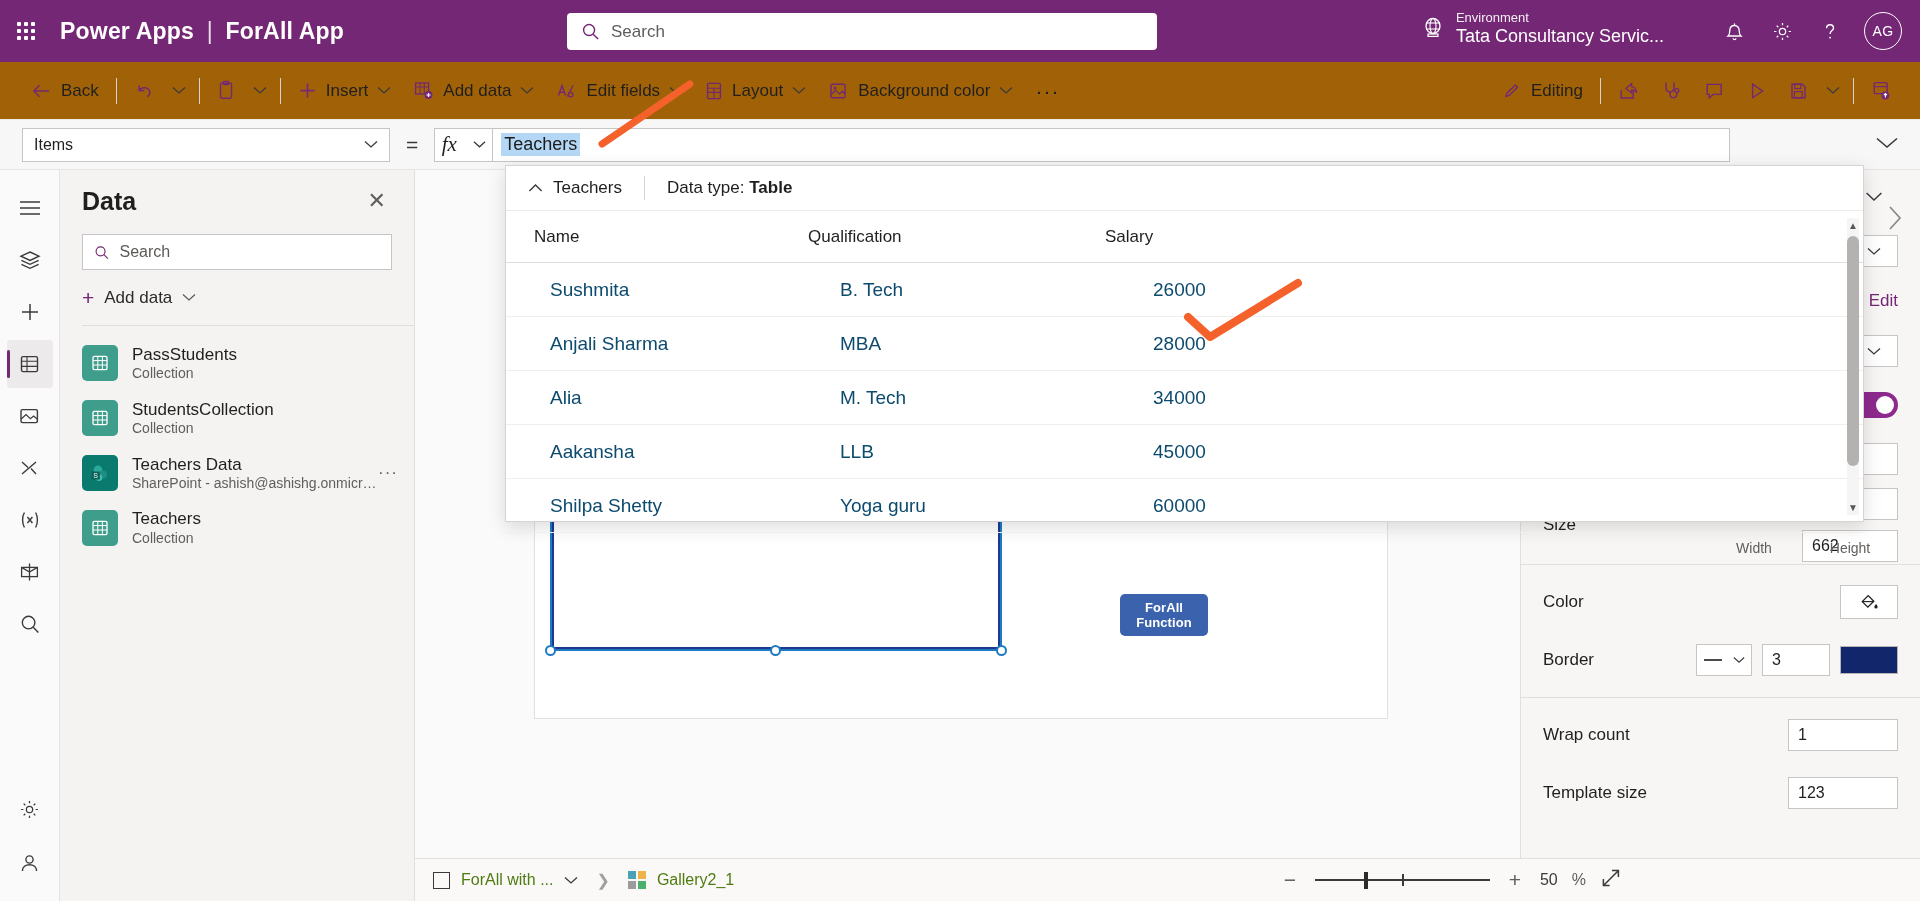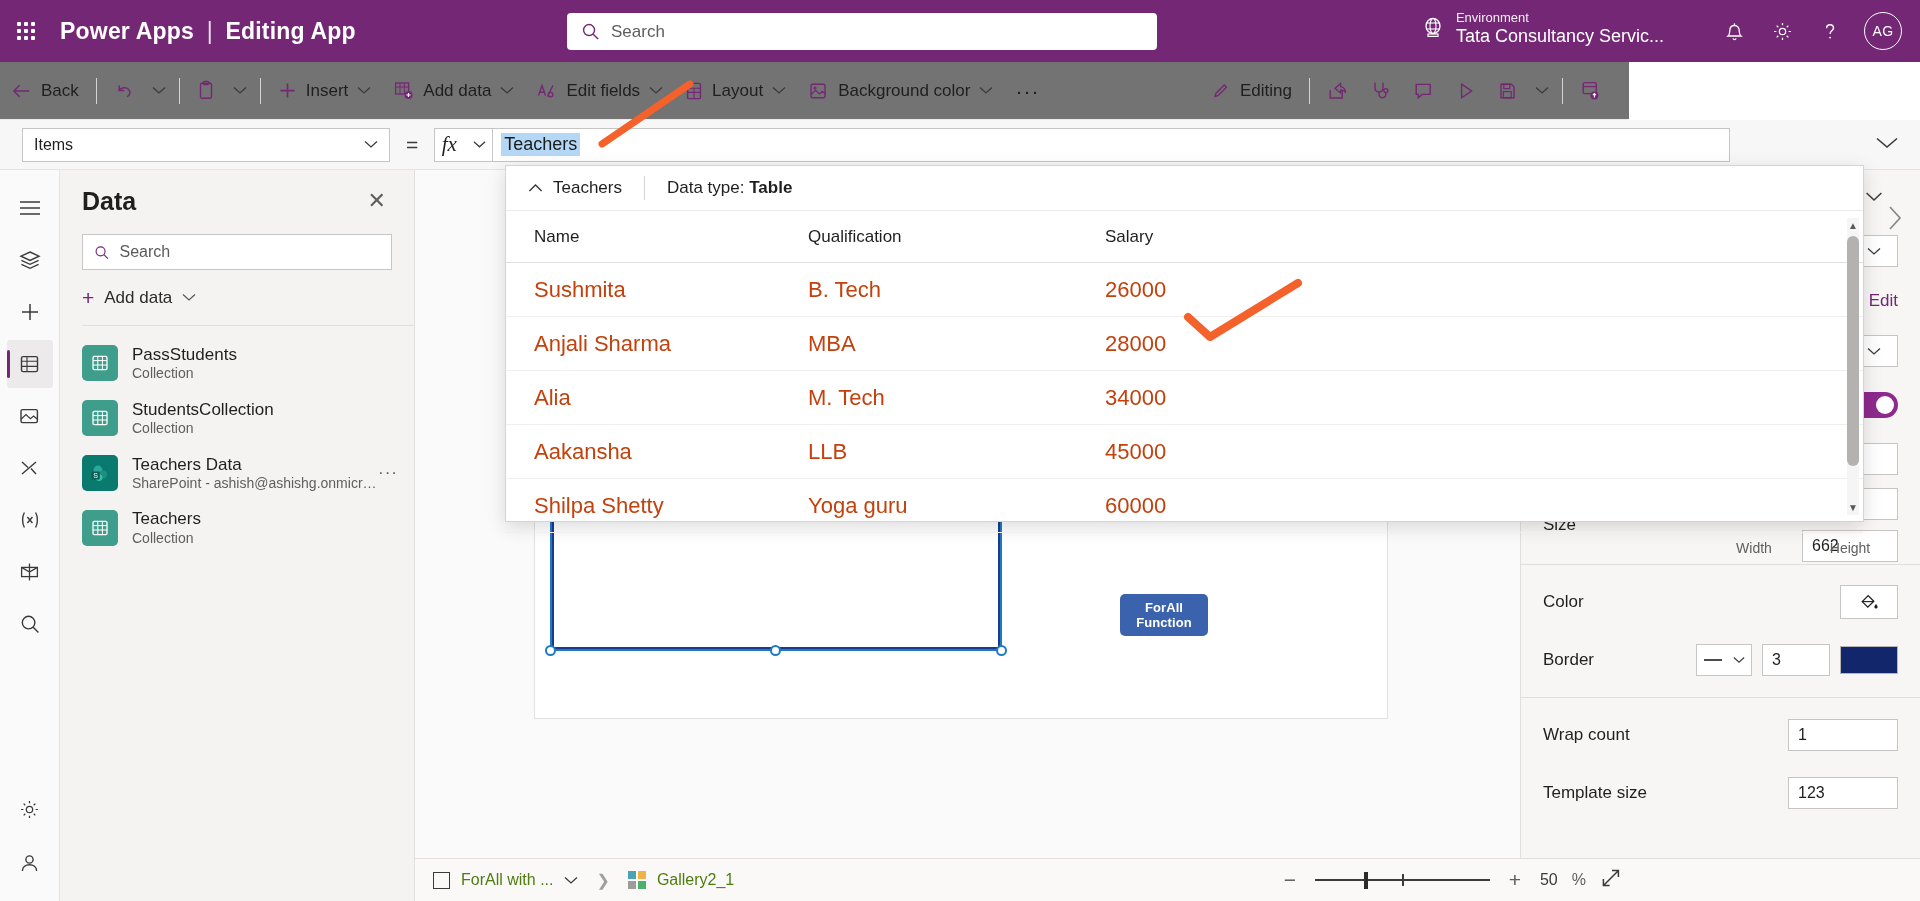--- a/index.html
+++ b/index.html
@@ -43,22 +43,22 @@
   .topicons { position: absolute; right: 18px; top: 0; height: 62px; display: flex; align-items: center; gap: 4px; }
   .ticon { width: 44px; height: 44px; display: flex; align-items: center; justify-content: center; cursor: pointer; border-radius: 3px; }
   .avatar {
     width: 38px; height: 38px; border-radius: 50%; border: 1.5px solid #fff;
     display: flex; align-items: center; justify-content: center; font-size: 14px;
     margin-left: 8px; cursor: pointer; letter-spacing: .4px;
   }
 
   
   .cmdbar {
-    position: absolute; top: 62px; left: 0; width: 1629px; height: 58px;
-    background: #737373; display: flex; align-items: center; 
+    position: absolute; top: 62px; left: 0; width: 1920px; height: 58px;
+    background: #a16207; display: flex; align-items: center; padding-left: 20px;
     border-bottom: 1px solid #edebe9;
   }
   .cmd { display: flex; align-items: center; gap: 9px; height: 40px; padding: 0 11px; cursor: pointer; border-radius: 3px; font-size: 17px; color: #201f1e; white-space: nowrap; }
   .cmd.chev { padding: 0 7px; gap: 0; }
   .vsep { width: 1px; height: 26px; background: #d6d4d2; margin: 0 6px; }
   .cmd-right { position: absolute; right: 18px; display: flex; align-items: center; }
   .dots { font-size: 21px; letter-spacing: 1px; color: #201f1e; }
 
   
   .fbar {
@@ -157,21 +157,21 @@
   }
   .is-head { height: 45px; display: flex; align-items: center; border-bottom: 1px solid #edebe9; font-size: 17px; }
   .is-collapse { display: flex; align-items: center; gap: 10px; padding: 0 22px; cursor: pointer; height: 100%; }
   .is-vsep { width: 1px; height: 24px; background: #d6d4d2; }
   .is-dtype { padding: 0 22px; color: #201f1e; }
   .is-dtype b { font-weight: 700; }
   .is-table { width: 100%; }
   .is-tr { display: flex; height: 54px; align-items: center; border-bottom: 1px solid #f0efee; padding: 0 0 0 28px; }
   .is-tr.hd { border-bottom: 1px solid #e1dfdd; height: 52px; }
   .is-th { font-size: 17px; color: #201f1e; font-weight: 400; }
-  .is-td { font-size: 22px; color: #c2410c; }
+  .is-td { font-size: 19px; color: #0c4a6e; margin-left: 16px; }
   .c-name { width: 274px; }
   .c-qual { width: 297px; }
   .c-sal  { width: 260px; }
   .is-scroll { position: absolute; right: 4px; top: 52px; width: 12px; height: 297px; background: #f5f5f5; }
   .is-thumb { position: absolute; right: 4px; top: 70px; width: 12px; height: 230px; background: #b4b2b0; border-radius: 6px; }
   .is-arrow { position: absolute; right: 4px; width: 12px; text-align: center; font-size: 10px; color: #5a5856; }
 
   
   .rpanel {
     position: absolute; top: 170px; left: 1520px; width: 400px; height: 731px;
@@ -236,21 +236,21 @@
           <i></i>
           <i></i>
           <i></i>
           <i></i>
           <i></i>
         </div>
     </div>
     <div class="brand">
       <span>Power Apps</span>
       <span class="sep">|</span>
-      <span>Editing App</span>
+      <span>ForAll App</span>
     </div>
 
     <div class="searchwrap">
       <svg width="19" height="19" viewBox="0 0 20 20">
         <circle cx="8.5" cy="8.5" r="5.8" fill="none" stroke="#742774" stroke-width="1.5"></circle>
         <line x1="12.8" y1="12.8" x2="18" y2="18" stroke="#742774" stroke-width="1.5"></line>
       </svg>
       <input value="" placeholder="Search" style="">
     </div>
 

